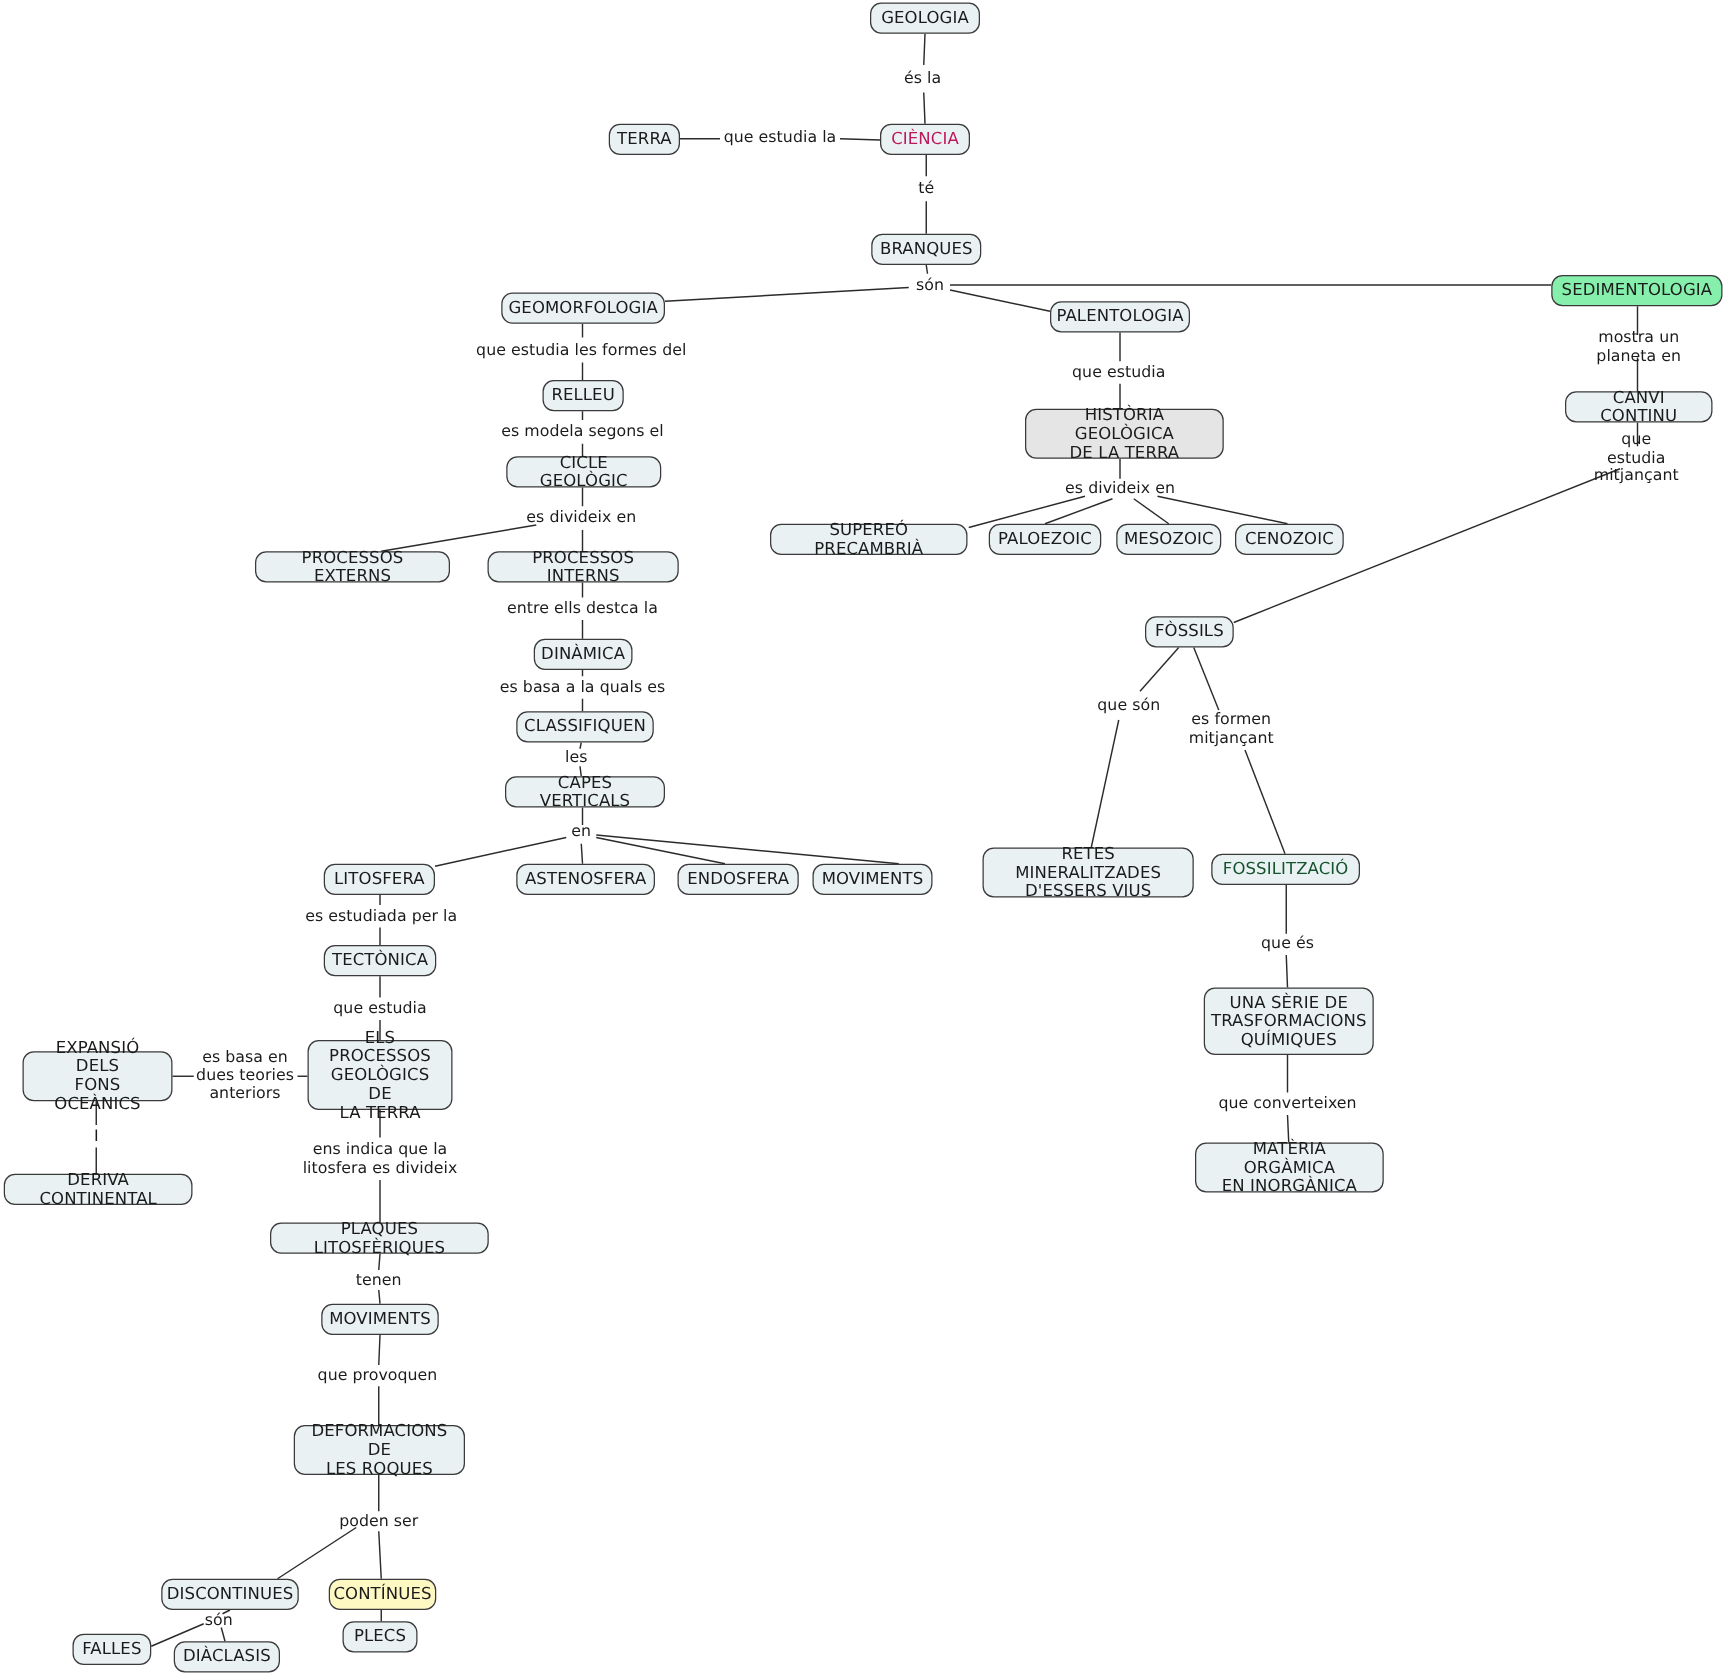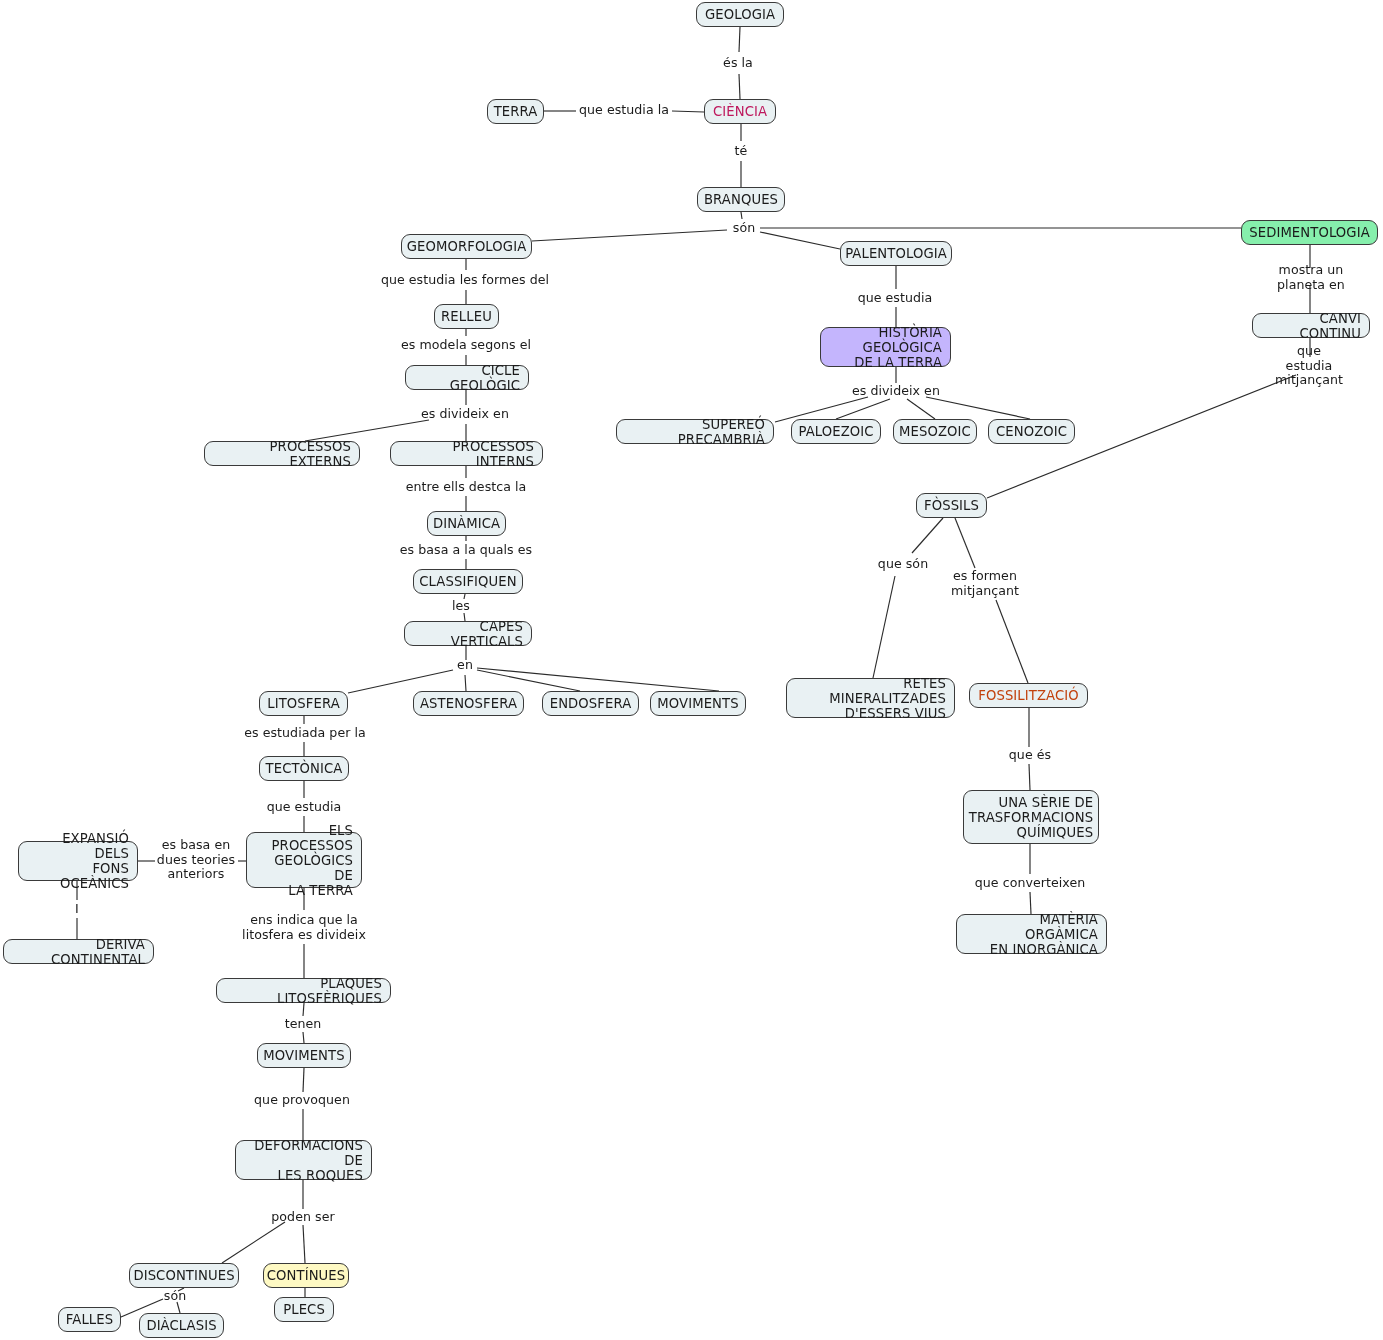--- a/index.html
+++ b/index.html
@@ -27,21 +27,21 @@
     box-sizing: border-box;
     background: #e9f1f3;
     border: 1.3px solid #3a3a3a;
     border-radius: 9px;
     color: #1b1b1b;
     font-size: 13.2px;
     line-height: 15px;
     display: flex;
     align-items: center;
     justify-content: center;
-    text-align: right;
+    text-align: center;
     padding: 3px 8px;
     white-space: pre-line;
     letter-spacing: 0.1px;
   }
   .linklabel {
     position: absolute;
     color: #1b1b1b;
     font-size: 12.6px;
     line-height: 14.5px;
     text-align: center;
@@ -153,31 +153,31 @@
       <div class="node" style="left: 3px; top: 939px; width: 151px; height: 25px; background: rgb(233, 241, 243); border-color: rgb(58, 58, 58); color: rgb(27, 27, 27);">DERIVA CONTINENTAL</div>
       <div class="node" style="left: 216px; top: 978px; width: 175px; height: 25px; background: rgb(233, 241, 243); border-color: rgb(58, 58, 58); color: rgb(27, 27, 27);">PLAQUES LITOSFÈRIQUES</div>
       <div class="node" style="left: 257px; top: 1043px; width: 94px; height: 25px; background: rgb(233, 241, 243); border-color: rgb(58, 58, 58); color: rgb(27, 27, 27);">MOVIMENTS</div>
       <div class="node" style="left: 235px; top: 1140px; width: 137px; height: 40px; background: rgb(233, 241, 243); border-color: rgb(58, 58, 58); color: rgb(27, 27, 27);">DEFORMACIONS DE
 LES ROQUES</div>
       <div class="node" style="left: 129px; top: 1263px; width: 110px; height: 25px; background: rgb(233, 241, 243); border-color: rgb(58, 58, 58); color: rgb(27, 27, 27);">DISCONTINUES</div>
       <div class="node" style="left: 263px; top: 1263px; width: 86px; height: 25px; background: #fef9c3; border-color: rgb(58, 58, 58); color: rgb(27, 27, 27);">CONTÍNUES</div>
       <div class="node" style="left: 58px; top: 1307px; width: 63px; height: 25px; background: rgb(233, 241, 243); border-color: rgb(58, 58, 58); color: rgb(27, 27, 27);">FALLES</div>
       <div class="node" style="left: 139px; top: 1313px; width: 85px; height: 25px; background: rgb(233, 241, 243); border-color: rgb(58, 58, 58); color: rgb(27, 27, 27);">DIÀCLASIS</div>
       <div class="node" style="left: 274px; top: 1297px; width: 60px; height: 25px; background: rgb(233, 241, 243); border-color: rgb(58, 58, 58); color: rgb(27, 27, 27);">PLECS</div>
-      <div class="node" style="left: 820px; top: 327px; width: 131px; height: 40px; background: #c4b5fd; border-color: rgb(58, 58, 58); color: rgb(27, 27, 27);">HISTÒRIA GEOLÒGICA
+      <div class="node" style="left: 820px; top: 327px; width: 159px; height: 40px; background: #e5e5e5; border-color: rgb(58, 58, 58); color: rgb(27, 27, 27);">HISTÒRIA GEOLÒGICA
 DE LA TERRA</div>
       <div class="node" style="left: 616px; top: 419px; width: 158px; height: 25px; background: rgb(233, 241, 243); border-color: rgb(58, 58, 58); color: rgb(27, 27, 27);">SUPEREÓ PRECAMBRIÀ</div>
       <div class="node" style="left: 791px; top: 419px; width: 90px; height: 25px; background: rgb(233, 241, 243); border-color: rgb(58, 58, 58); color: rgb(27, 27, 27);">PALOEZOIC</div>
       <div class="node" style="left: 893px; top: 419px; width: 84px; height: 25px; background: rgb(233, 241, 243); border-color: rgb(58, 58, 58); color: rgb(27, 27, 27);">MESOZOIC</div>
       <div class="node" style="left: 988px; top: 419px; width: 87px; height: 25px; background: rgb(233, 241, 243); border-color: rgb(58, 58, 58); color: rgb(27, 27, 27);">CENOZOIC</div>
       <div class="node" style="left: 1252px; top: 313px; width: 118px; height: 25px; background: rgb(233, 241, 243); border-color: rgb(58, 58, 58); color: rgb(27, 27, 27);">CANVI CONTINU</div>
       <div class="node" style="left: 916px; top: 493px; width: 71px; height: 25px; background: rgb(233, 241, 243); border-color: rgb(58, 58, 58); color: rgb(27, 27, 27);">FÒSSILS</div>
       <div class="node" style="left: 786px; top: 678px; width: 169px; height: 40px; background: rgb(233, 241, 243); border-color: rgb(58, 58, 58); color: rgb(27, 27, 27);">RETES MINERALITZADES
 D'ESSERS VIUS</div>
-      <div class="node" style="left: 969px; top: 683px; width: 119px; height: 25px; background: rgb(233, 241, 243); border-color: rgb(58, 58, 58); color: #c2410c;">FOSSILITZACIÓ</div>
+      <div class="node" style="left: 969px; top: 683px; width: 119px; height: 25px; background: rgb(233, 241, 243); border-color: rgb(58, 58, 58); color: #14532d;">FOSSILITZACIÓ</div>
       <div class="node" style="left: 963px; top: 790px; width: 136px; height: 54px; background: rgb(233, 241, 243); border-color: rgb(58, 58, 58); color: rgb(27, 27, 27);">UNA SÈRIE DE
 TRASFORMACIONS
 QUÍMIQUES</div>
       <div class="node" style="left: 956px; top: 914px; width: 151px; height: 40px; background: rgb(233, 241, 243); border-color: rgb(58, 58, 58); color: rgb(27, 27, 27);">MATÈRIA ORGÀMICA
 EN INORGÀNICA</div>
     </div>
   <div id="label-layer">
       <div class="linklabel" style="left: 738px; top: 63px; color: rgb(27, 27, 27);">és la</div>
       <div class="linklabel" style="left: 624px; top: 110px; color: rgb(27, 27, 27);">que estudia la</div>
       <div class="linklabel" style="left: 741px; top: 151px; color: rgb(27, 27, 27);">té</div>

